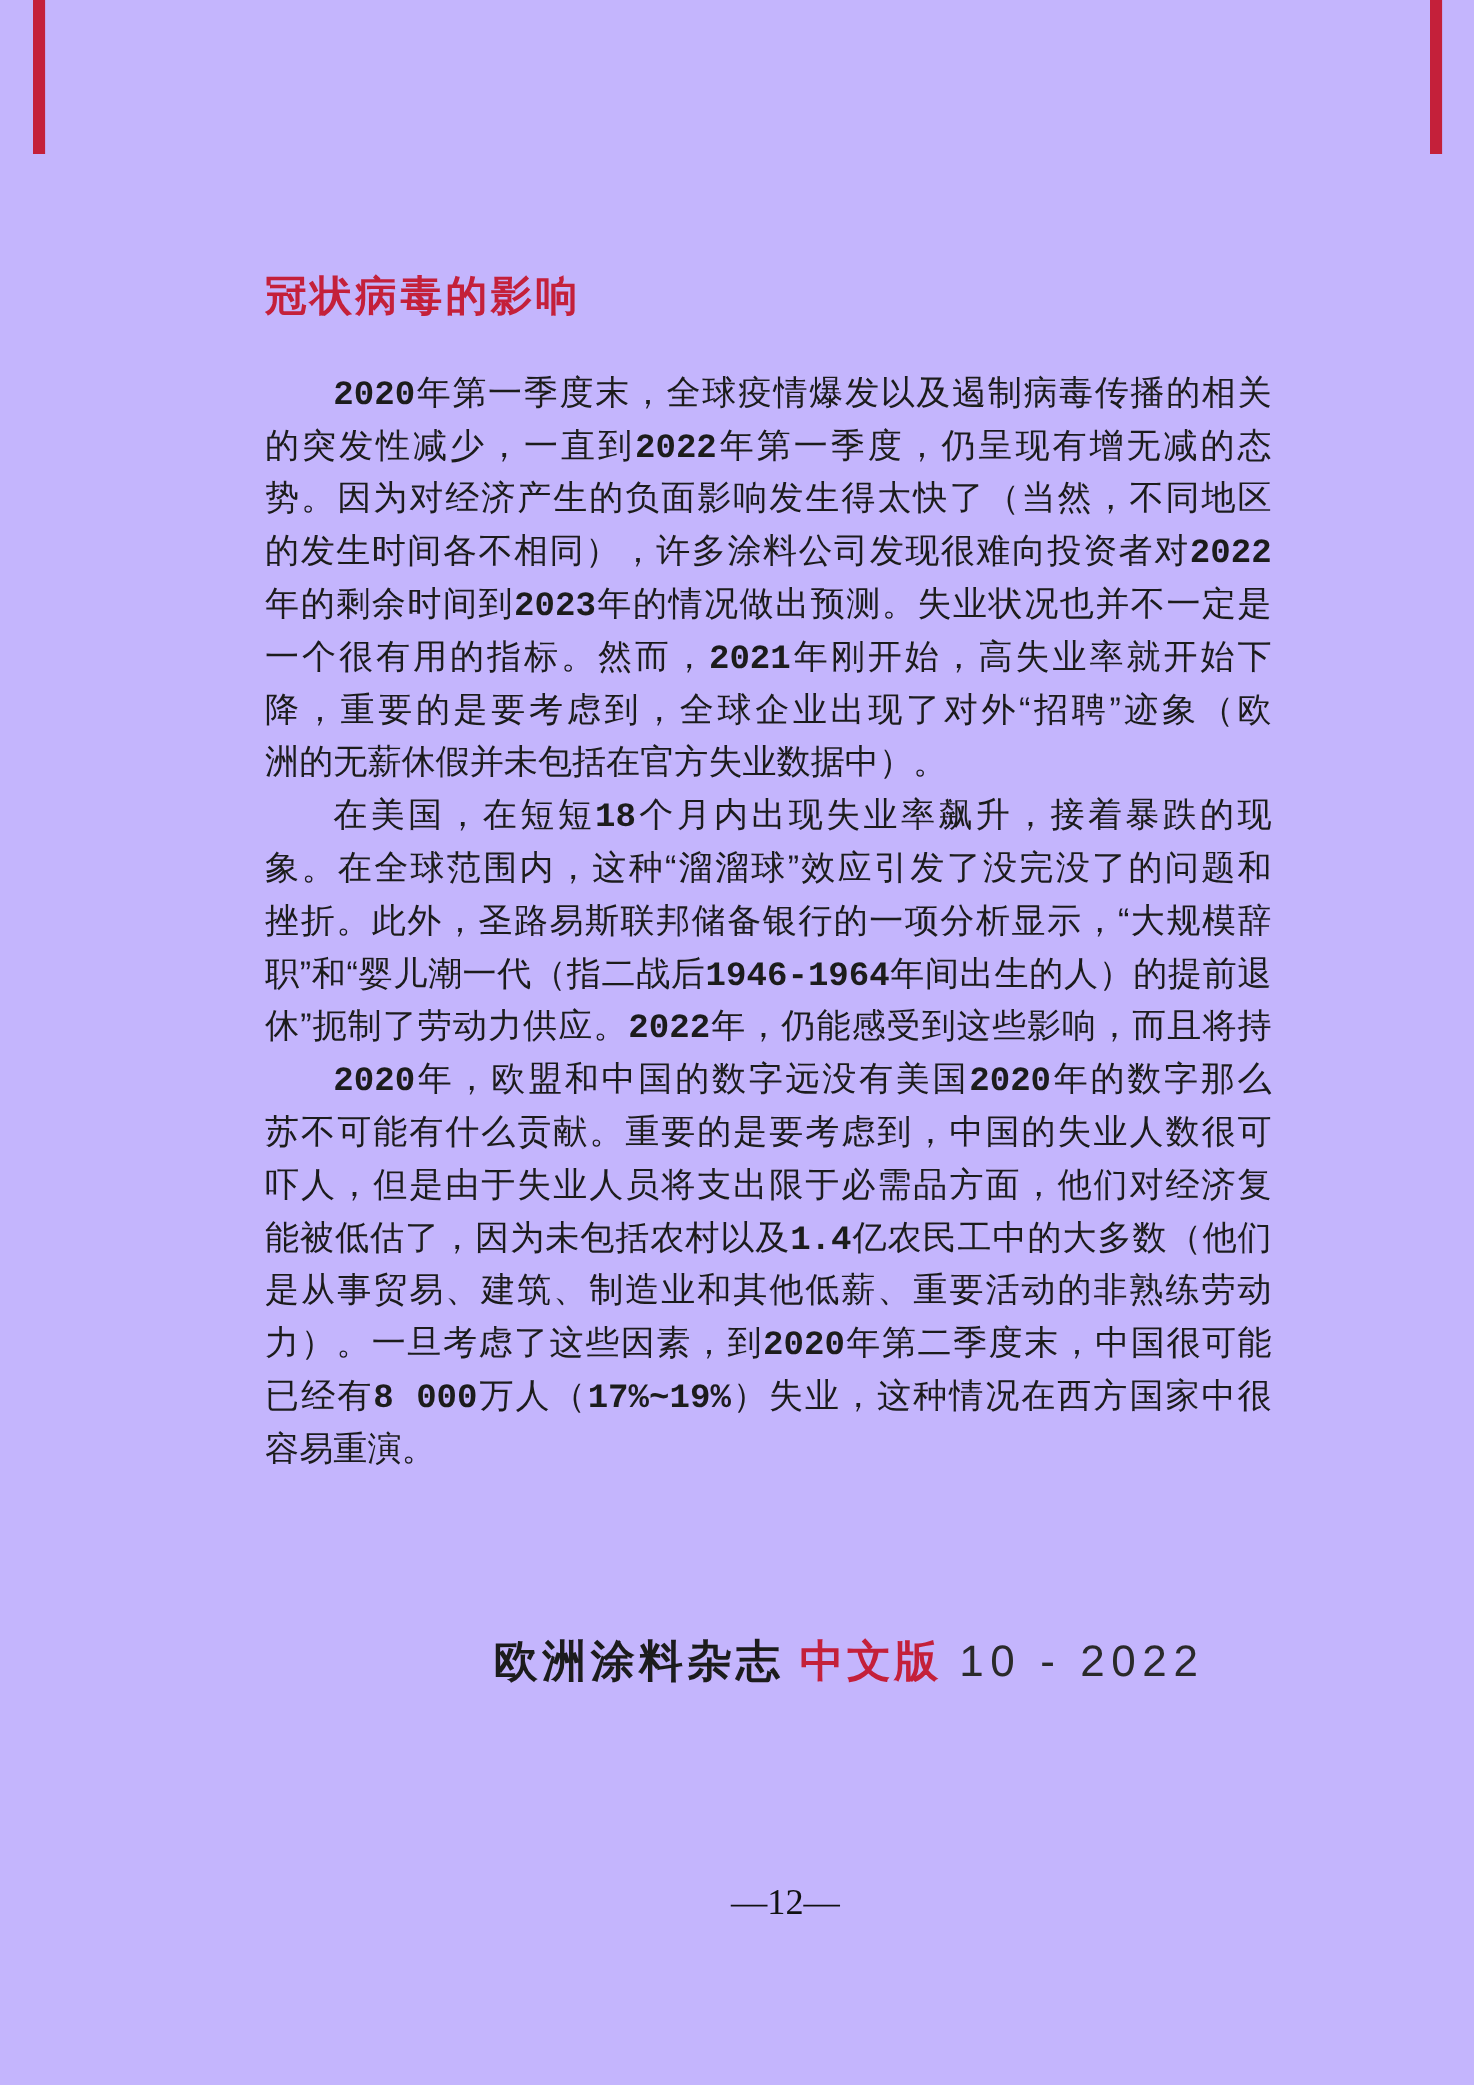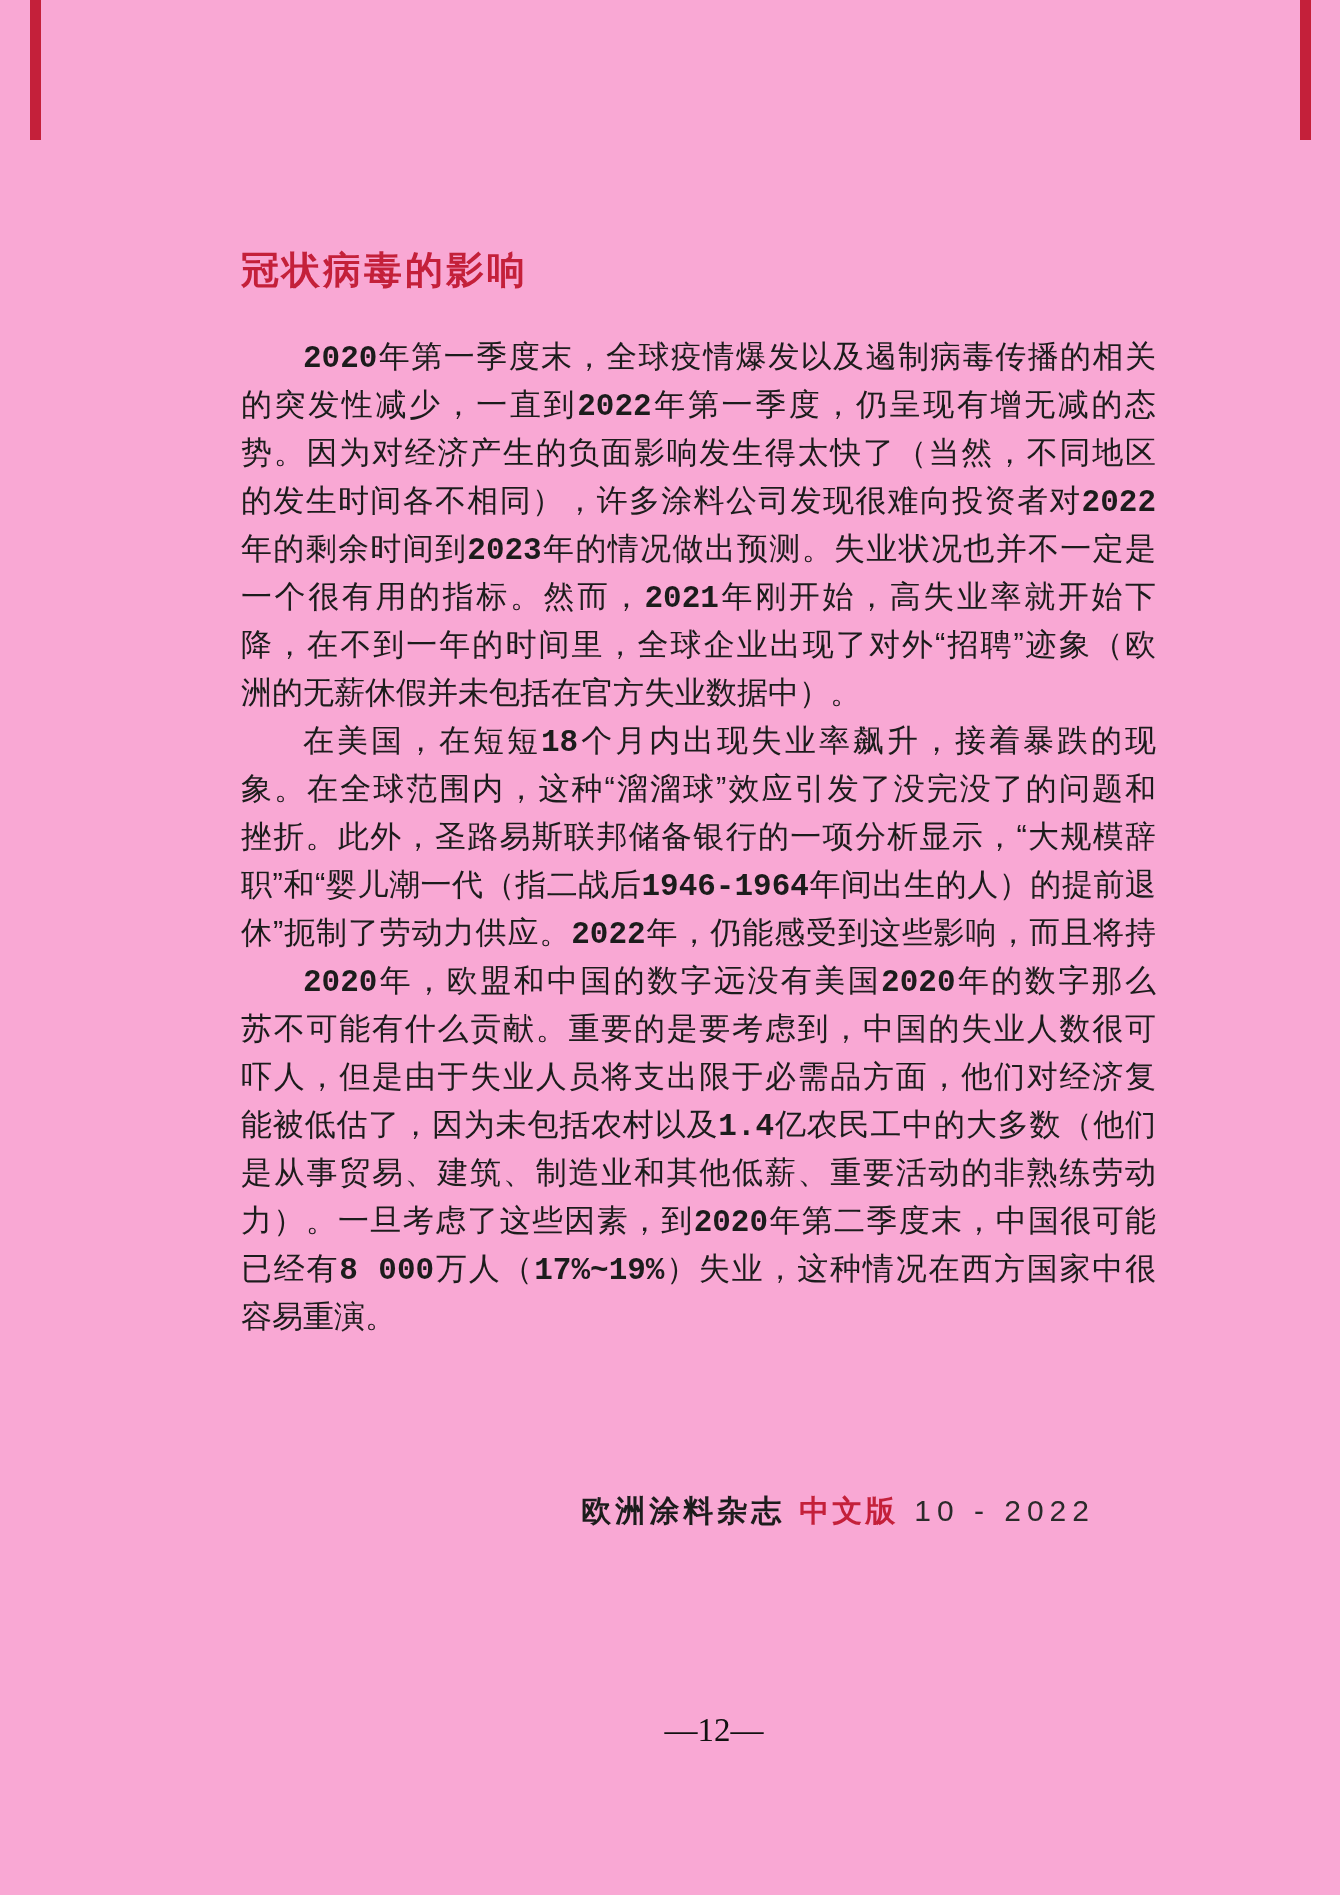--- a/index.html
+++ b/index.html
@@ -1,19 +1,19 @@
 <!DOCTYPE html>
 <html><head>
 <meta charset="utf-8">
 <style>
   html,body{margin:0;padding:0;background:#ffffff;}
   .page{
     position:relative;
     width:1340px;height:1895px;
-    background:#f9a8d4;
+    background:#c4b5fd;
     font-family:"Liberation Sans",sans-serif;
     overflow:hidden;
   }
   .edge-bar{
     position:absolute;top:0;width:11px;height:140px;
     background:var(--accent,#c4203a);
   }
   .edge-bar.left{left:30px;}
   .edge-bar.right{left:1300px;}
   .article-title{
@@ -29,21 +29,21 @@
   .line{
     height:48px;line-height:48px;
     text-align:justify;text-align-last:justify;
     white-space:nowrap;
   }
   .line.indent{text-indent:2em;}
   .line.last{text-align-last:left;}
   .line b{font-weight:700;font-family:Liberation Mono, monospace;}
   .journal-footer{
     position:absolute;top:1494px;right:245px;
-    font-size:30px;line-height:34px;color:#1c1c1c;
+    font-size:40px;line-height:34px;color:#1c1c1c;
     white-space:nowrap;
   }
   .journal-footer .name{font-weight:bold;letter-spacing:4px;color:#1c1c1c;}
   .journal-footer .edition{font-weight:bold;letter-spacing:3px;color:var(--accent,#c4203a);margin-left:14px;}
   .journal-footer .issue{font-weight:400;letter-spacing:6px;color:#2a2a2a;margin-left:16px;}
   .page-number{
     position:absolute;left:0;top:1712px;width:1340px;
     text-align:center;
     font-family:"Liberation Serif",serif;
     font-size:33px;color:#111111;padding-left:44px;
@@ -59,21 +59,21 @@
 
   <h1 class="article-title">冠状病毒的影响</h1>
 
   <div class="article-body" id="article-body">
       <div class="line indent"><b>2020</b>年第一季度末，全球疫情爆发以及遏制病毒传播的相关</div>
       <div class="line">的突发性减少，一直到<b>2022</b>年第一季度，仍呈现有增无减的态</div>
       <div class="line">势。因为对经济产生的负面影响发生得太快了（当然，不同地区</div>
       <div class="line">的发生时间各不相同），许多涂料公司发现很难向投资者对<b>2022</b></div>
       <div class="line">年的剩余时间到<b>2023</b>年的情况做出预测。失业状况也并不一定是</div>
       <div class="line">一个很有用的指标。然而，<b>2021</b>年刚开始，高失业率就开始下</div>
-      <div class="line">降，在不到一年的时间里，全球企业出现了对外“招聘”迹象（欧</div>
+      <div class="line">降，重要的是要考虑到，全球企业出现了对外“招聘”迹象（欧</div>
       <div class="line last">洲的无薪休假并未包括在官方失业数据中）。</div>
       <div class="line indent">在美国，在短短<b>18</b>个月内出现失业率飙升，接着暴跌的现</div>
       <div class="line">象。在全球范围内，这种“溜溜球”效应引发了没完没了的问题和</div>
       <div class="line">挫折。此外，圣路易斯联邦储备银行的一项分析显示，“大规模辞</div>
       <div class="line">职”和“婴儿潮一代（指二战后<b>1946-1964</b>年间出生的人）的提前退</div>
       <div class="line">休”扼制了劳动力供应。<b>2022</b>年，仍能感受到这些影响，而且将持</div>
       <div class="line indent"><b>2020</b>年，欧盟和中国的数字远没有美国<b>2020</b>年的数字那么</div>
       <div class="line">苏不可能有什么贡献。重要的是要考虑到，中国的失业人数很可</div>
       <div class="line">吓人，但是由于失业人员将支出限于必需品方面，他们对经济复</div>
       <div class="line">能被低估了，因为未包括农村以及<b>1.4</b>亿农民工中的大多数（他们</div>

